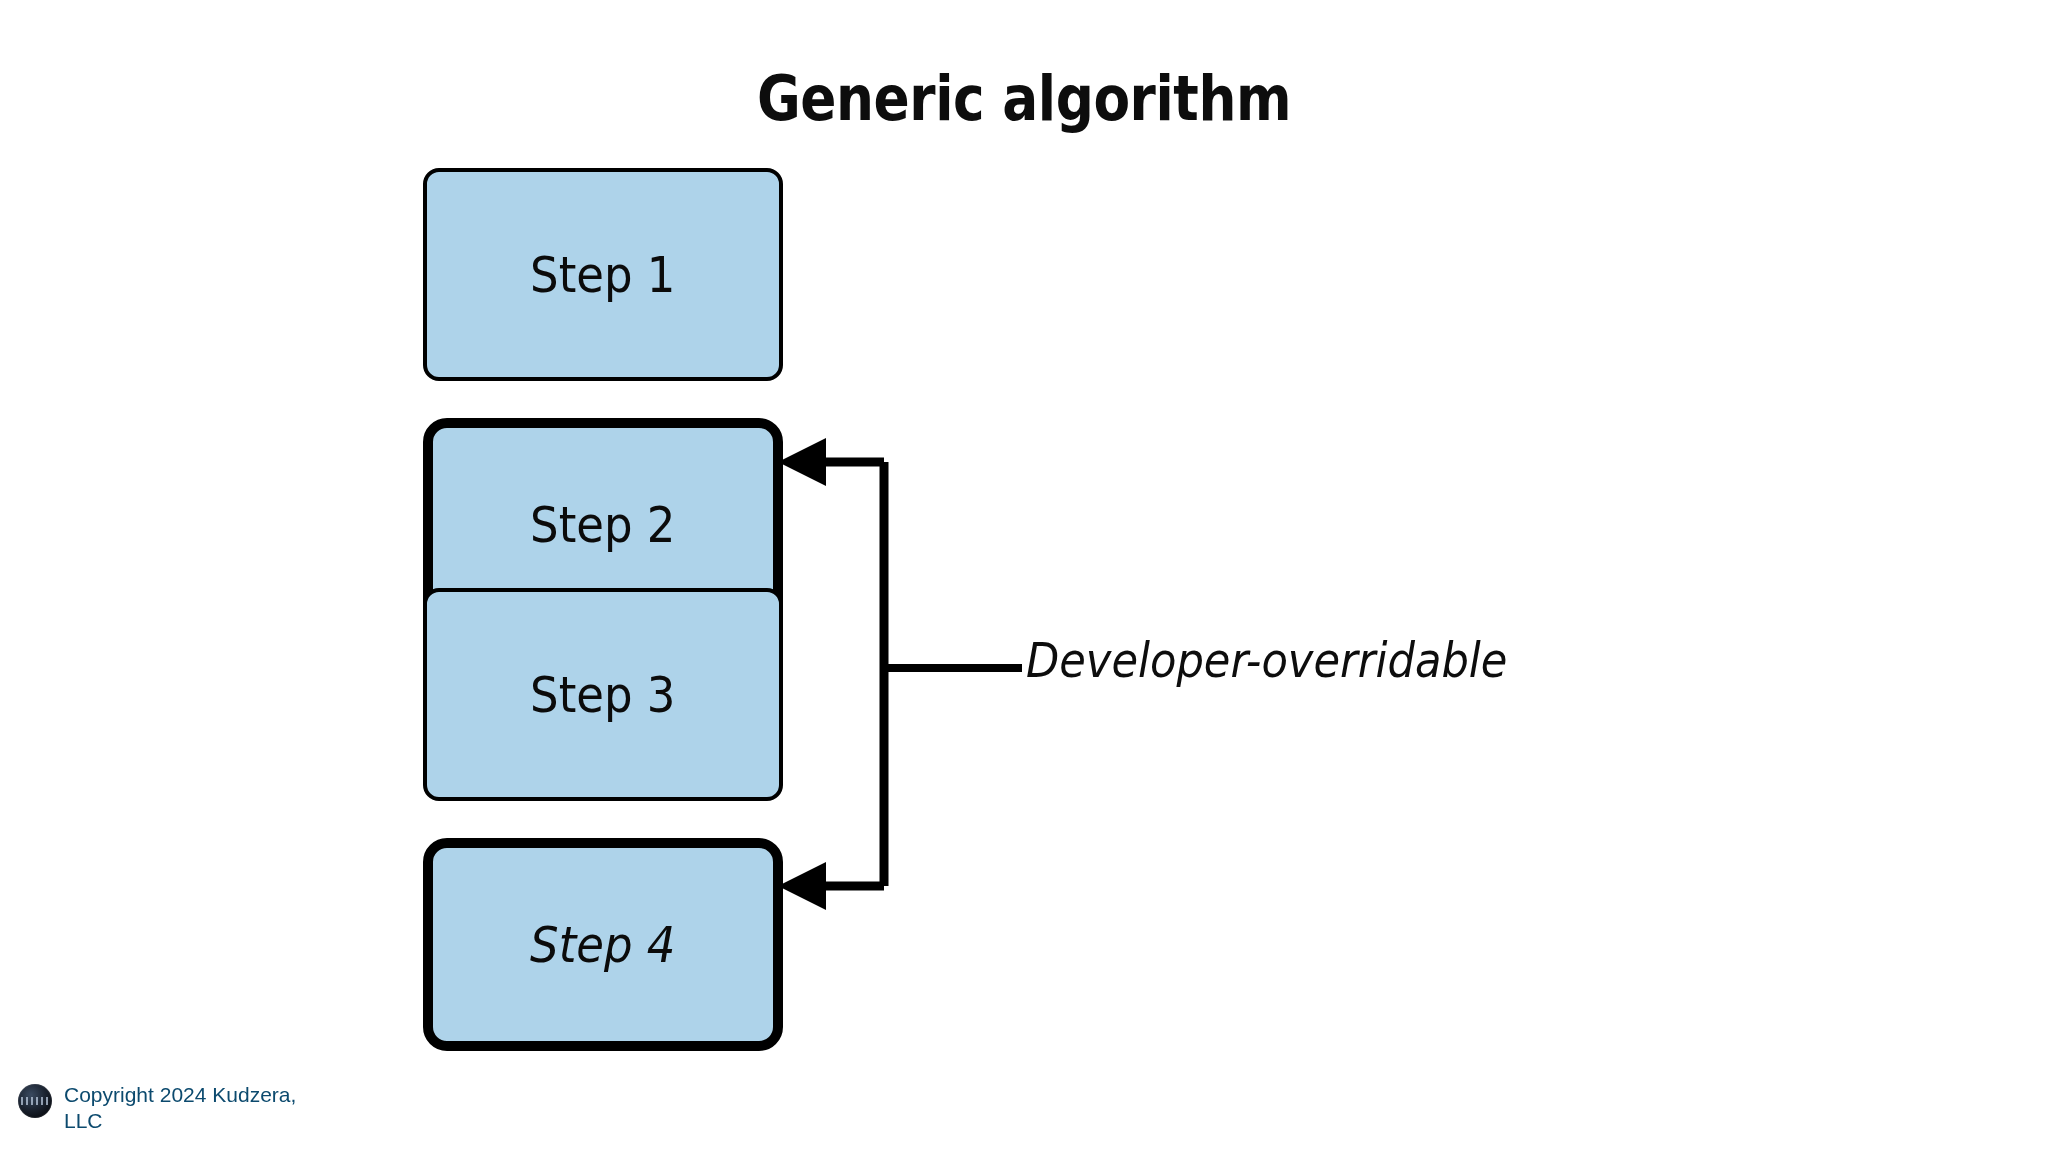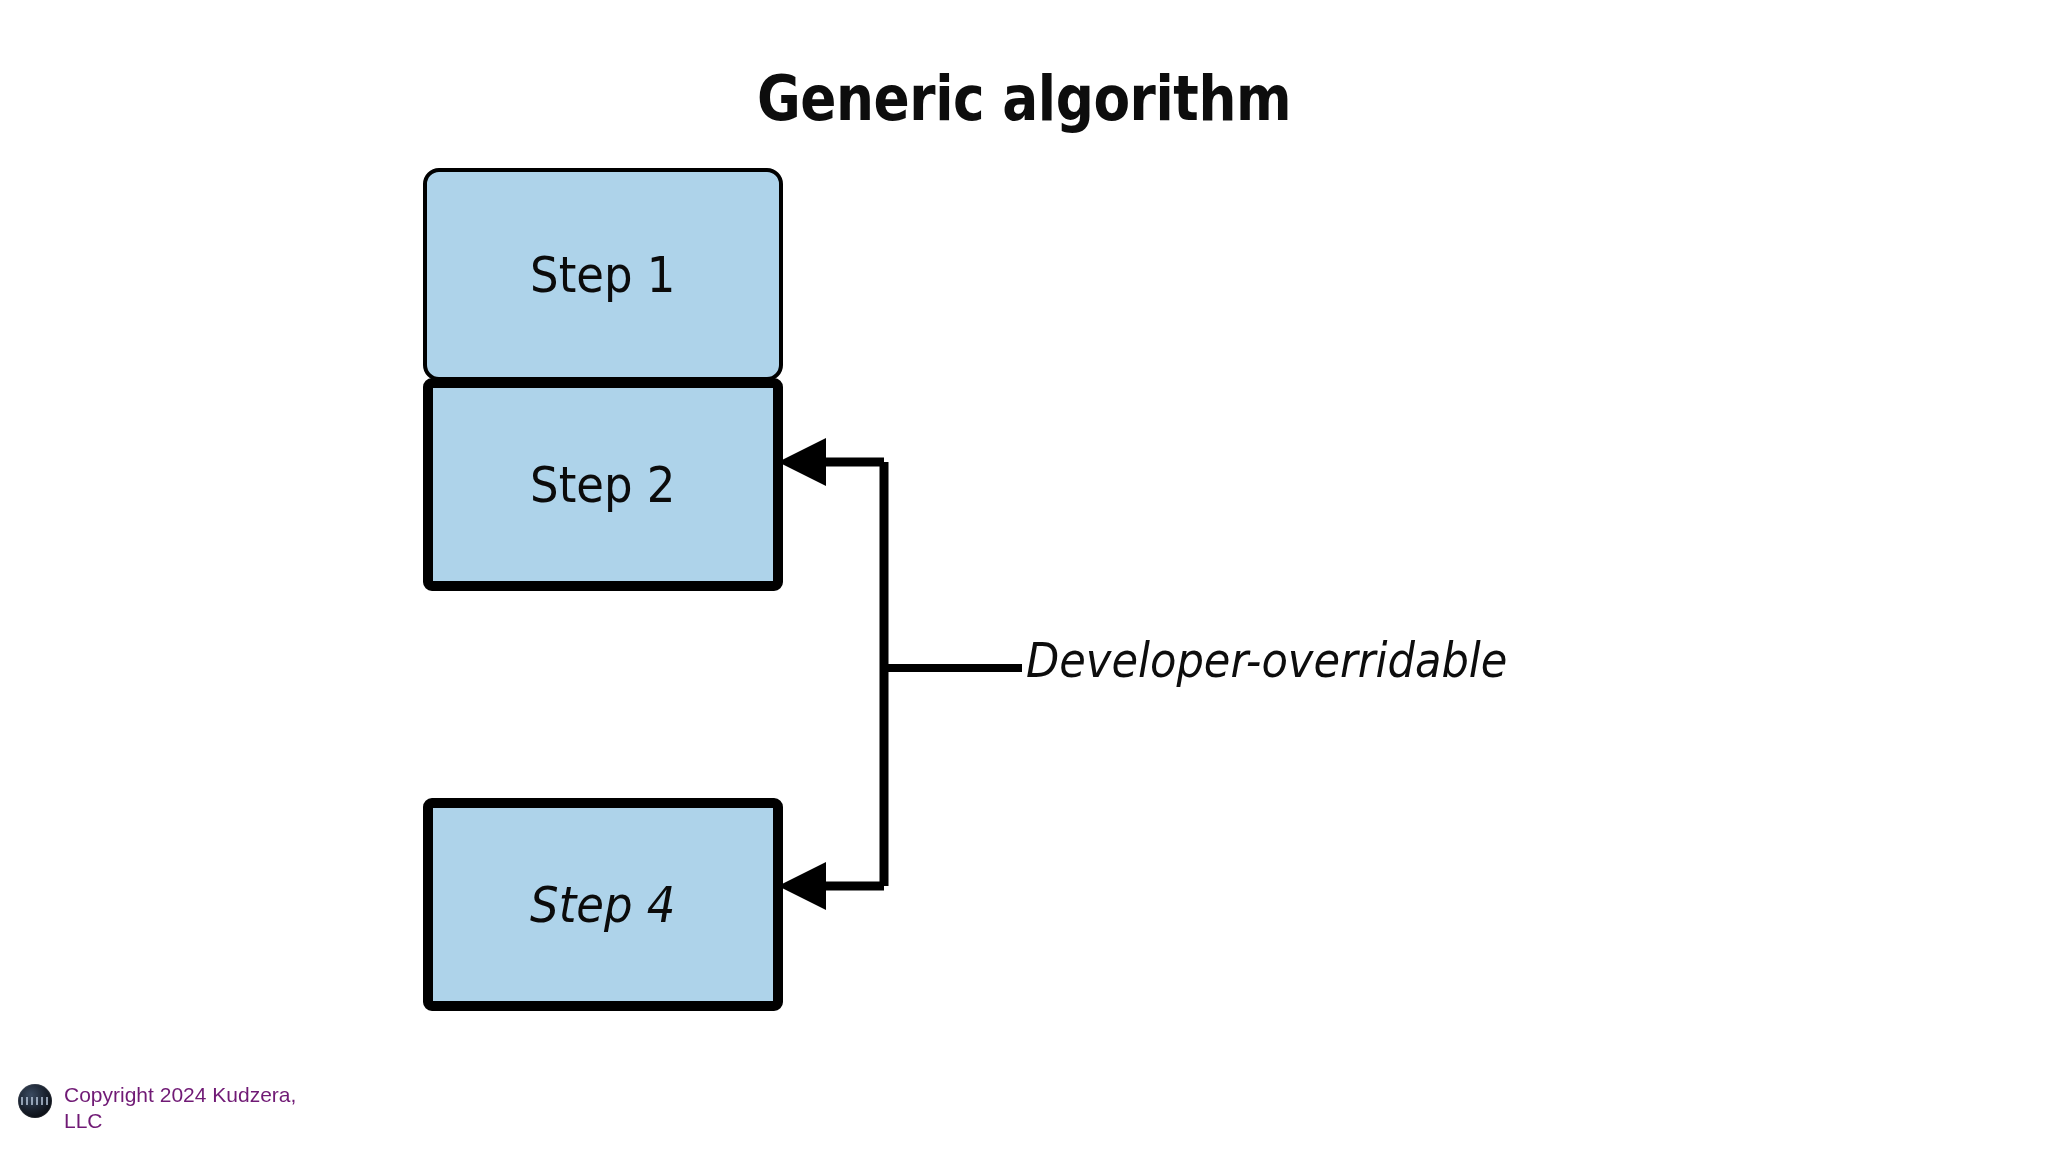--- a/index.html
+++ b/index.html
@@ -50,21 +50,22 @@
     box-sizing: border-box;
     background: #aed3ea;
     border: 4px solid #000000;
     border-radius: 16px;
     display: flex;
     align-items: center;
     justify-content: center;
   }
   .step-box.emphasis {
     border-width: 10px;
-    border-radius: 9px;
+    border-radius: 24px;
+    margin-top: 40px;
   }
   .step-label {
     font-family: "DejaVu Sans", sans-serif;
     font-weight: 400;
     font-size: 50px;
     line-height: 1;
     color: #0b0b0b;
     transform: scaleX(0.9);
     white-space: nowrap;
   }
@@ -138,38 +139,41 @@
     content: "";
     position: absolute;
     inset: 0;
     border-radius: 50%;
     box-shadow: inset 0 0 0 1px rgba(255,255,255,0.08);
   }
   #footer-text {
     font-family: "Liberation Sans", sans-serif;
     font-size: 21px;
     line-height: 1.22;
-    color: #701a75;
+    color: #0c4a6e;
   }
 </style>
 </head>
 <body>
 
 <div id="slide">
 
   <div id="slide-title">Generic algorithm</div>
 
   <div class="step-box" id="step-1">
     <span class="step-label">Step 1</span>
   </div>
 
   <div class="step-box emphasis" id="step-2">
     <span class="step-label">Step 2</span>
   </div>
 
+  <div class="step-box" id="step-3">
+    <span class="step-label">Step 3</span>
+  </div>
 
   <div class="step-box emphasis" id="step-4">
     <span class="step-label">Step 4</span>
   </div>
 
   <svg id="connector-layer" viewBox="0 0 2048 1152">
 
     <line x1="884" y1="462" x2="884" y2="886" stroke="#000000" stroke-width="9"></line>
 
     <line x1="884" y1="462" x2="800" y2="462" stroke="#000000" stroke-width="9"></line>

